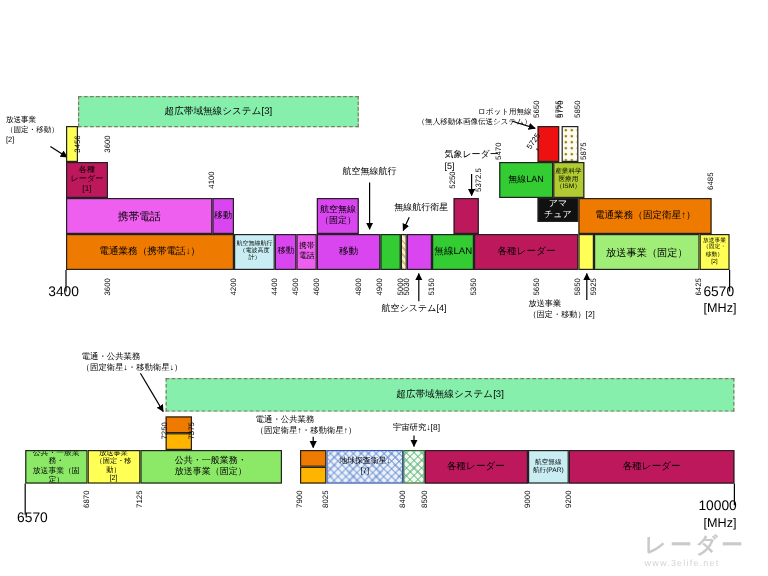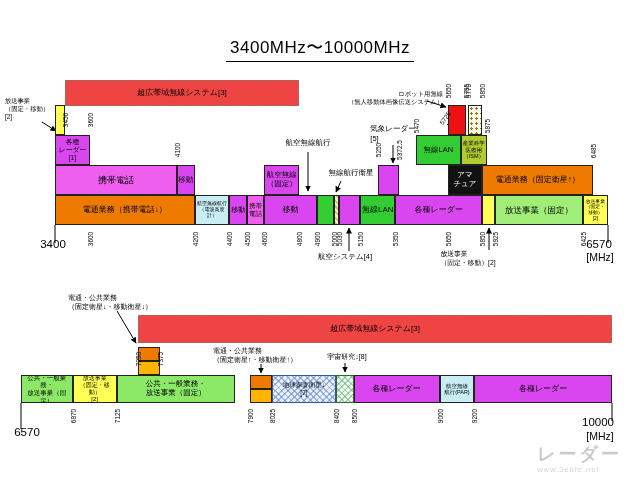--- a/index.html
+++ b/index.html
@@ -11,46 +11,43 @@
   .seg{position:absolute;box-sizing:border-box;border:1px solid #222;
        display:flex;align-items:center;justify-content:center;text-align:center;
        white-space:pre-line;line-height:1.18;overflow:hidden;}
   .c-orange{background:#EF7A00}
   .c-amber{background:#FFB400}
   .c-magenta{background:#EF5FEF}
   .c-cyan{background:#C8EEF4}
   .c-green{background:#33CC33}
   .c-lgreen{background:#A0EE78}
   .c-lgreen2{background:#8CE968}
-  .c-gray{background:#d946ef}
+  .c-gray{background:#be185d}
   .c-yellow{background:#FFFF55}
   .c-ygreen{background:#B0CC30}
   .c-red{background:#EE1111}
   .c-black{background:#111;color:#fff}
   .c-white{background:#d946ef}
   .c-hbeige{background:repeating-linear-gradient(45deg,#D8C070 0 1.5px,#F7EECC 1.5px 4px)}
   .c-dotgold{background-color:#FFFDF2;background-image:radial-gradient(#9A7B00 1.1px,transparent 1.35px);background-size:5px 5px}
   .c-hblue{background:repeating-linear-gradient(45deg,rgba(90,130,200,.55) 0 1.3px,transparent 1.3px 4.5px),repeating-linear-gradient(-45deg,rgba(90,130,200,.55) 0 1.3px,transparent 1.3px 4.5px),#EAF1FC;border-color:#3355AA}
   .c-hgreen{background:repeating-linear-gradient(45deg,rgba(80,170,110,.5) 0 1.3px,transparent 1.3px 4.5px),repeating-linear-gradient(-45deg,rgba(80,170,110,.5) 0 1.3px,transparent 1.3px 4.5px),#F0FAF0;border-color:#336633}
-  .c-uwb{background:#ef4444;border:1.2px dashed #887766;font-size:8px;}
+  .c-uwb{background:#86efac;border:1.2px dashed #887766;font-size:8px;}
   .vlab{position:absolute;font-size:6.5px;white-space:nowrap;transform:translate(-50%,-50%) rotate(-90deg);}
   .biglab{position:absolute;white-space:nowrap;transform:translateX(-50%);}
   .ann{position:absolute;white-space:pre-line;text-align:left;line-height:1.3;}
   #arrow-layer{position:absolute;left:0;top:0;width:640px;height:480px;pointer-events:none;}
   #watermark{position:absolute;right:18px;bottom:6px;text-align:left;color:#C8C8C8;}
   #watermark .wm-name{font-size:18px;letter-spacing:3px;color:#CACACA;font-weight:bold;}
   #watermark .wm-url{font-size:7.5px;color:#D4D4D4;letter-spacing:1px;margin-top:-1px;}
 </style>
 </head>
 <body>
 
 <div id="canvas">
-  <div id="page-title">
-    <span>3400MHz〜10000MHz</span>
-  </div>
 
   <svg id="arrow-layer" width="640" height="480" viewBox="0 0 640 480">
     <defs>
       <marker id="ah" markerWidth="7" markerHeight="7" refX="5.5" refY="3" orient="auto" markerUnits="userSpaceOnUse">
         <path d="M0,0 L6,3 L0,6 z" fill="#000"></path>
       </marker>
     </defs>
     <g id="arrow-group">
         <line x1="42" y1="122" x2="56" y2="131" stroke="#000" stroke-width="1" marker-end="url(#ah)"></line>
         <line x1="308" y1="152" x2="308" y2="191" stroke="#000" stroke-width="1" marker-end="url(#ah)"></line>
@@ -86,21 +83,21 @@
       <div class="seg c-yellow" style="left: 482.397px; top: 195px; width: 13.0836px; height: 30px;"></div>
       <div class="seg c-lgreen" style="left: 495.481px; top: 195px; width: 87.224px; height: 30px; font-size: 8.5px;">放送事業（固定）</div>
       <div class="seg c-yellow" style="left: 582.705px; top: 195px; width: 25.295px; height: 30px; font-size: 4.8px;">放送事業
 （固定・移動）
 [2]</div>
       <div class="seg c-magenta" style="left: 55px; top: 165px; width: 122.114px; height: 30px; font-size: 9px;">携帯電話</div>
       <div class="seg c-white" style="left: 177.114px; top: 165px; width: 17.4448px; height: 30px; font-size: 7.5px;">移動</div>
       <div class="seg c-white" style="left: 264.338px; top: 165px; width: 34.8896px; height: 30px; font-size: 7.5px;">航空無線
 （固定）</div>
       <div class="seg c-gray" style="left: 377.729px; top: 165px; width: 21.3699px; height: 30px;"></div>
-      <div class="seg c-black" style="left: 447.508px; top: 165px; width: 34.8896px; height: 30px; font-size: 7.5px;">アマ
+      <div class="seg c-black" style="left: 447.508px; top: 165px; width: 34.8896px; height: 20px; font-size: 7.5px;">アマ
 チュア</div>
       <div class="seg c-orange" style="left: 482.397px; top: 165px; width: 110.774px; height: 30px; font-size: 8px;">電通業務（固定衛星↑）</div>
       <div class="seg c-gray" style="left: 55px; top: 135px; width: 34.8896px; height: 30px; font-size: 6.8px;">各種
 レーダー
 [1]</div>
       <div class="seg c-green" style="left: 416.107px; top: 135px; width: 44.4842px; height: 30px; font-size: 7.5px;">無線LAN</div>
       <div class="seg c-ygreen" style="left: 460.591px; top: 135px; width: 26.1672px; height: 30px; font-size: 5.5px;">産業科学
 医療用
 （ISM）</div>
       <div class="seg c-yellow" style="left: 55px; top: 105px; width: 9.76909px; height: 30px;"></div>

